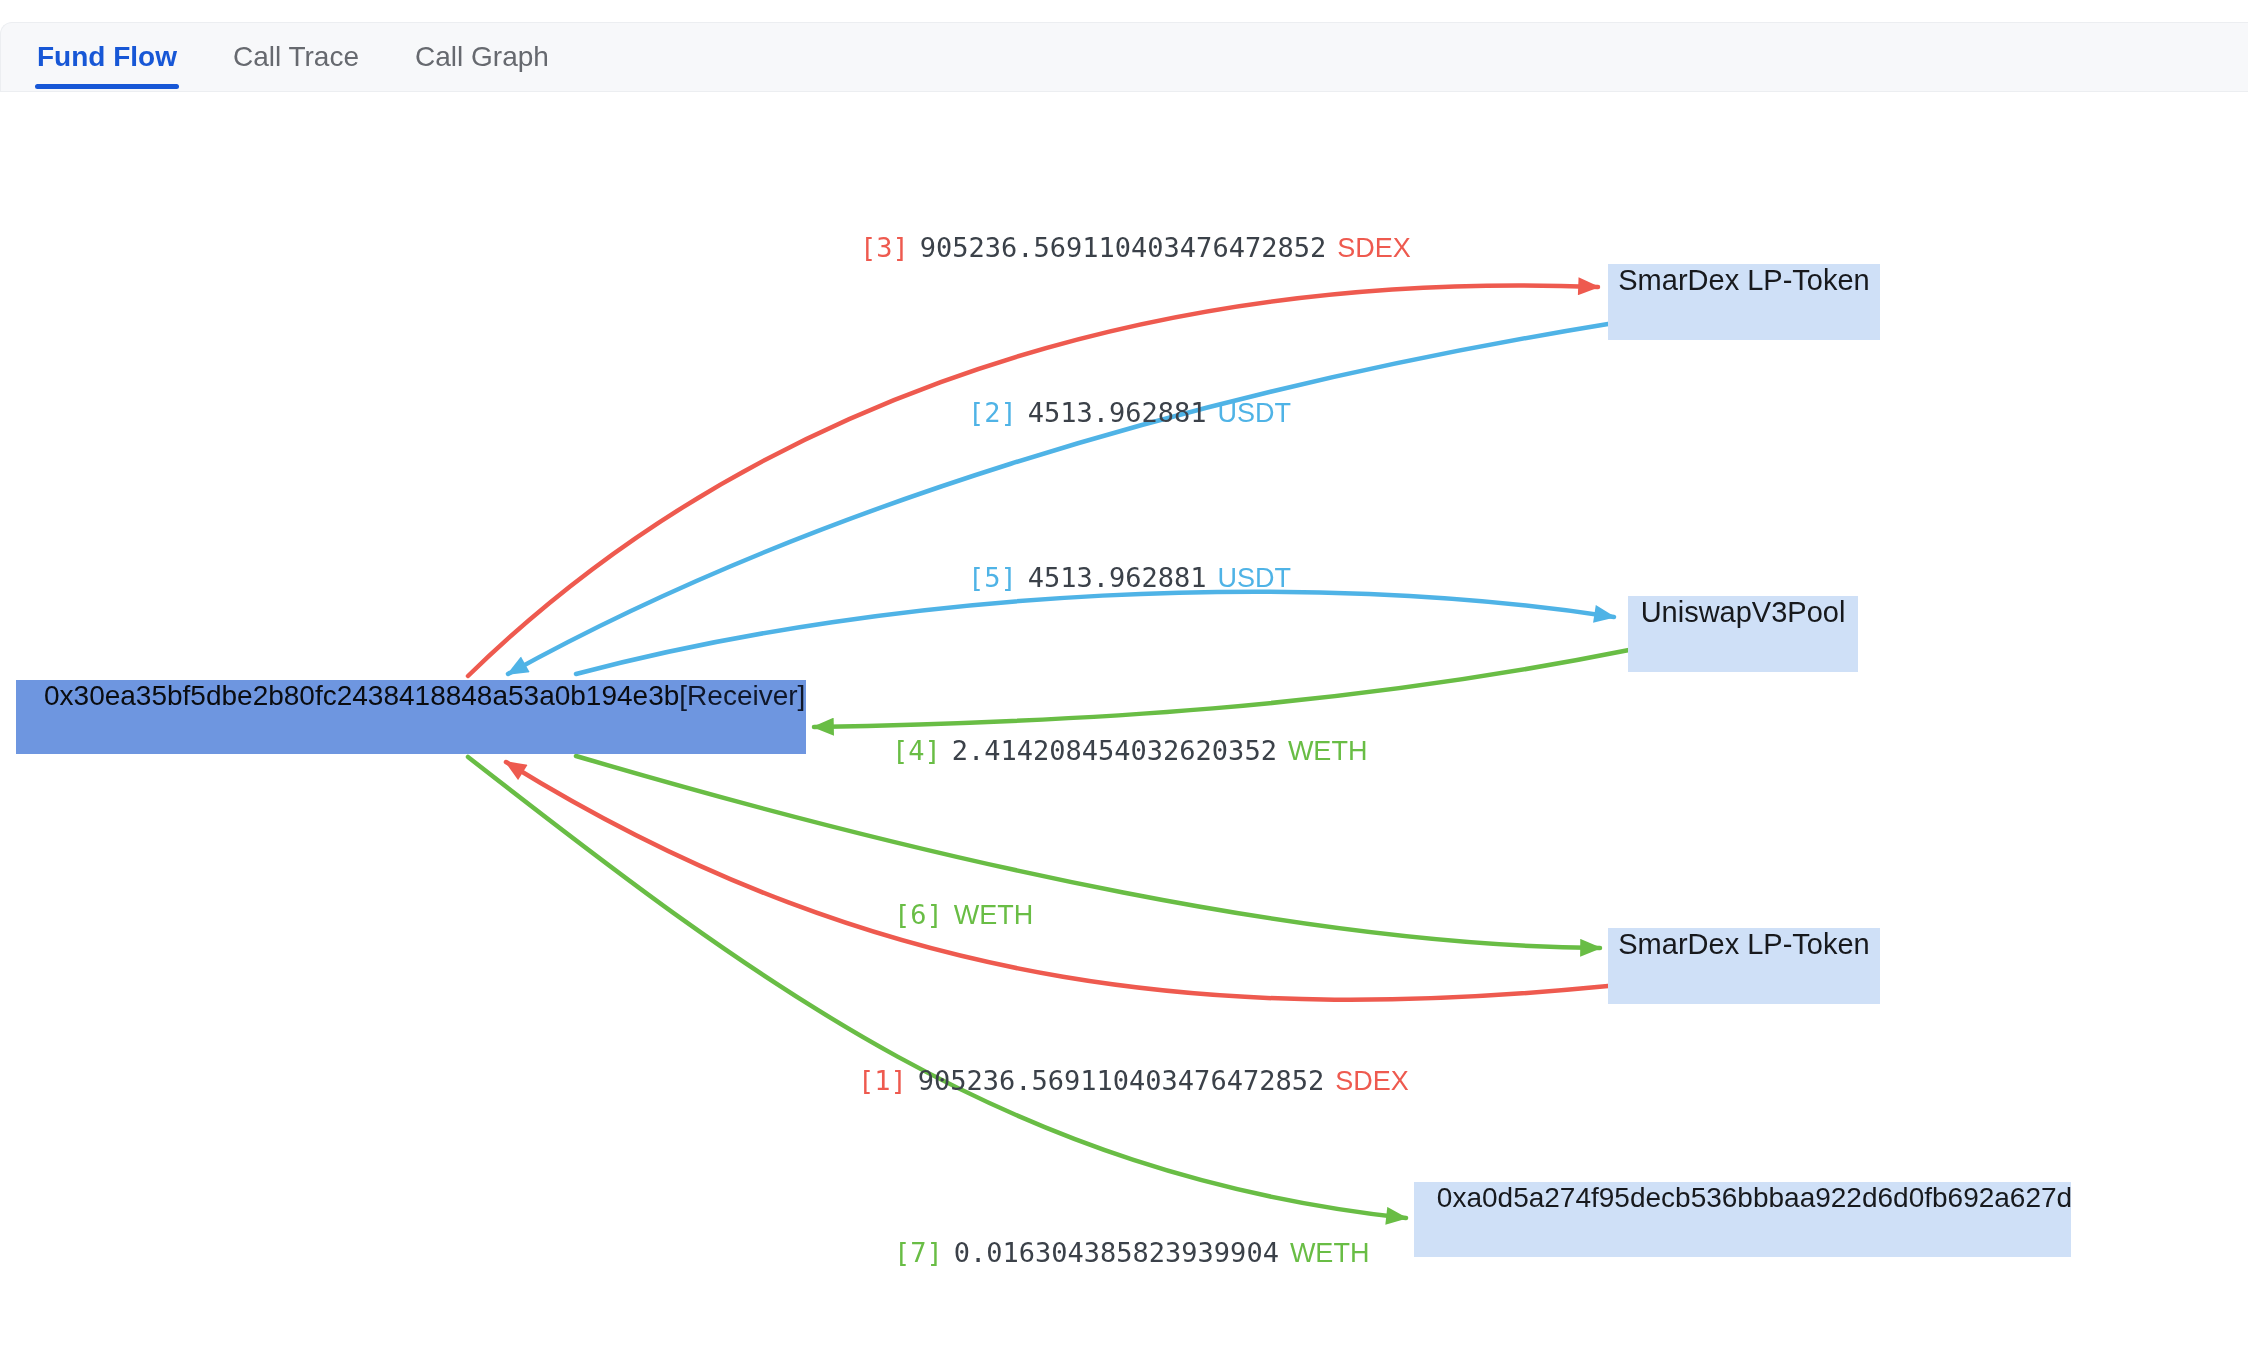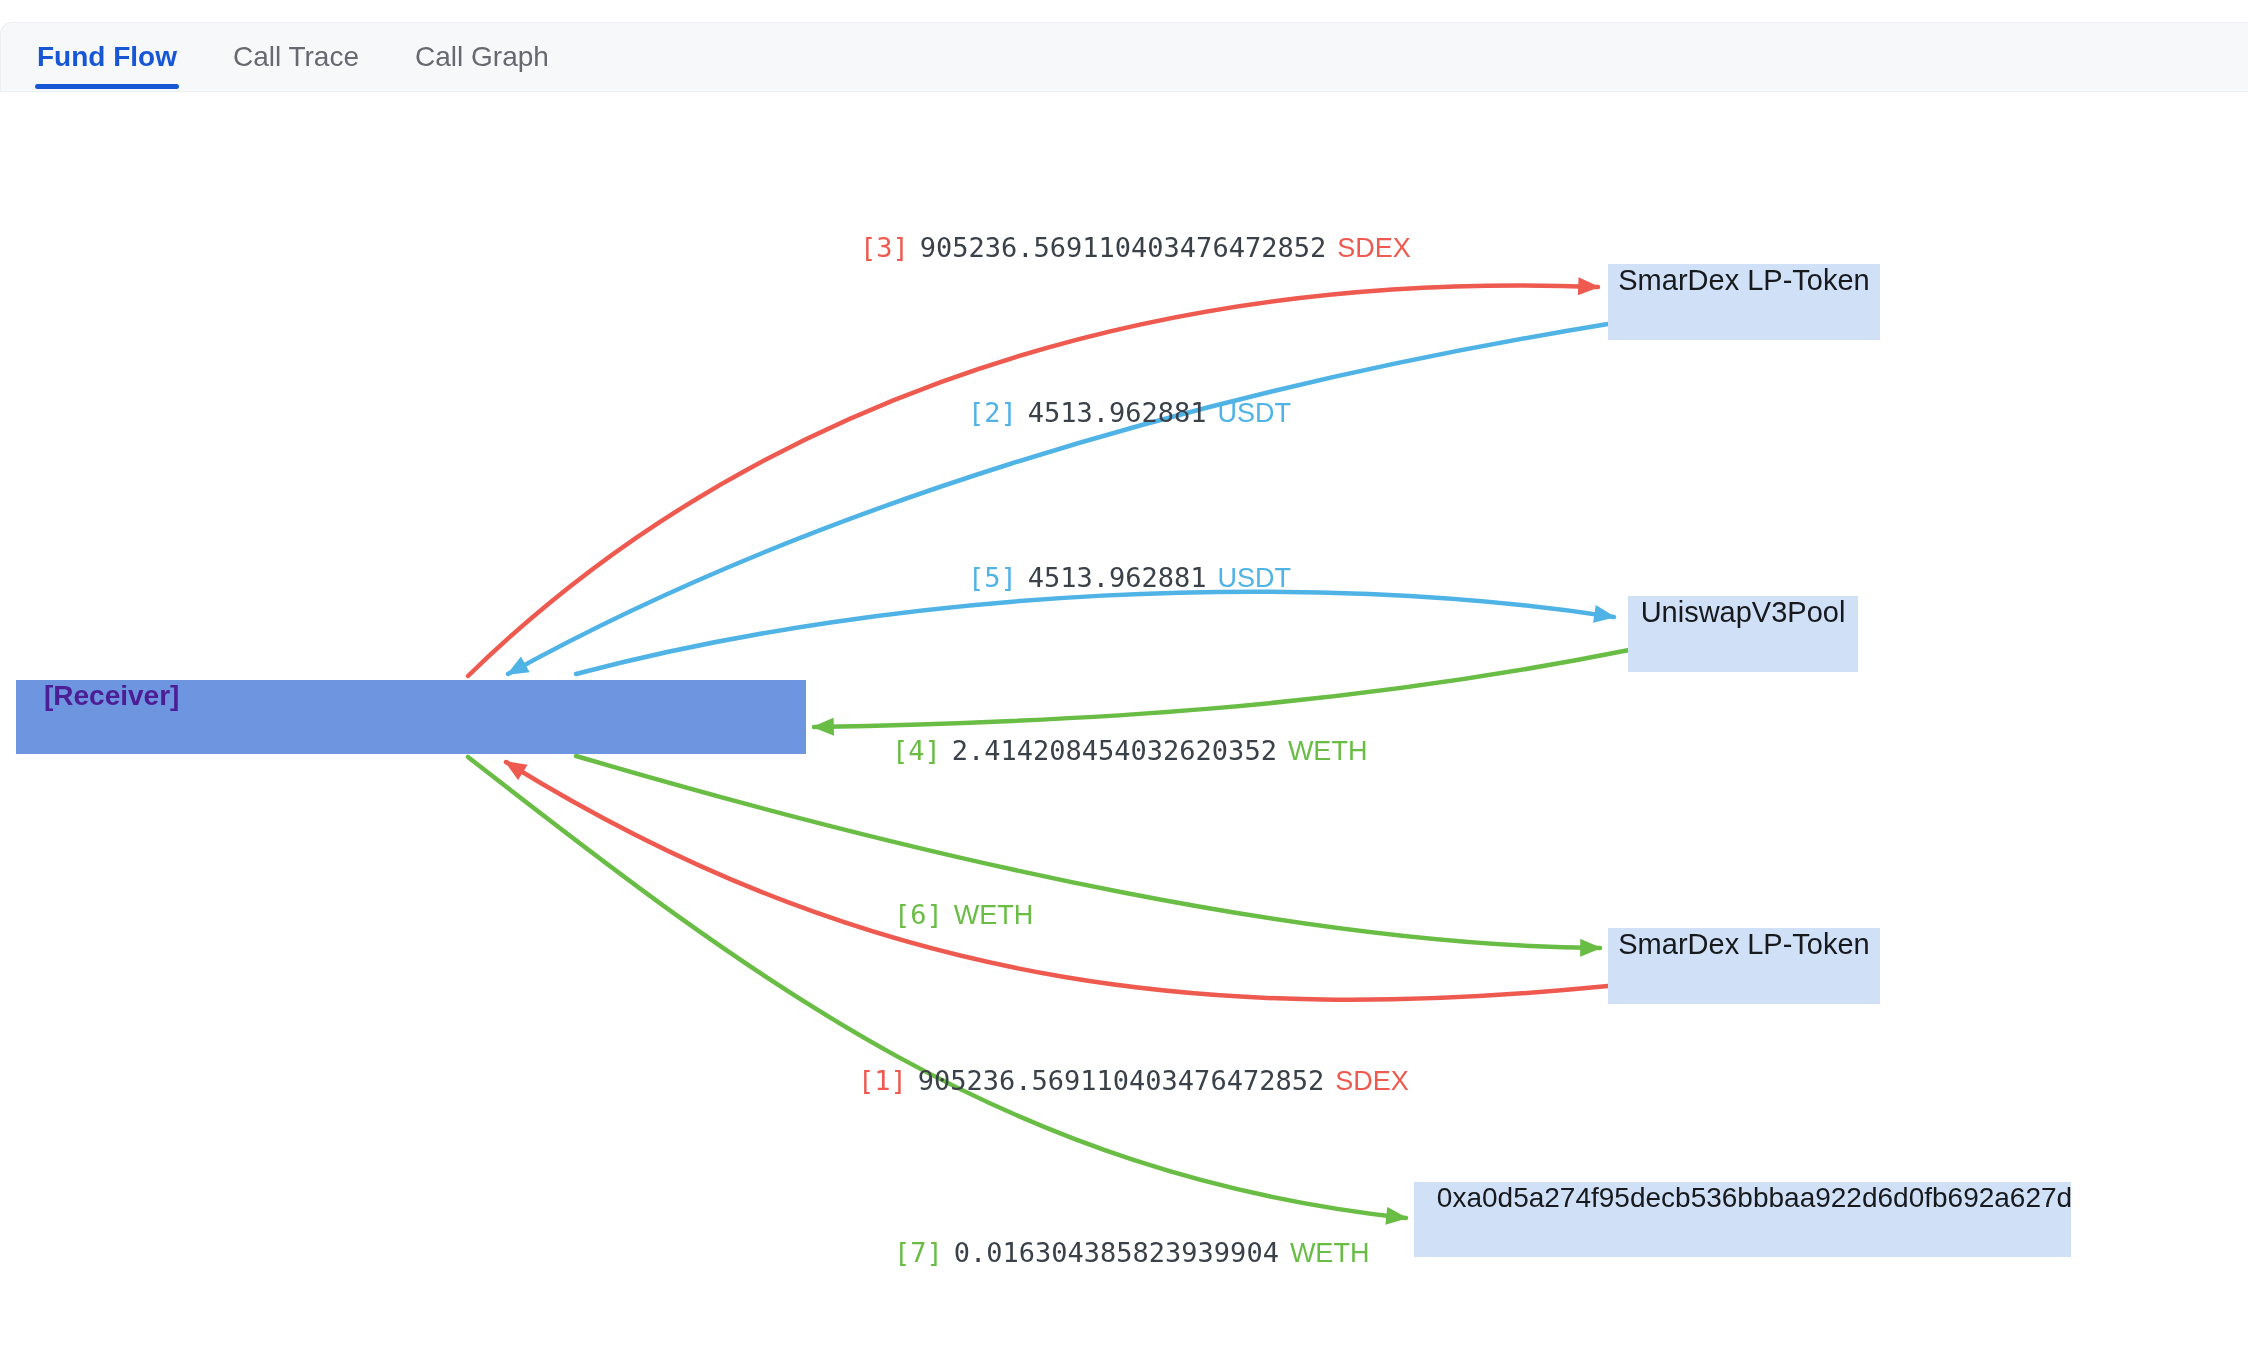--- a/index.html
+++ b/index.html
@@ -38,21 +38,21 @@
     background:var(--node-fill,#cfe0f7);
     font-size:29px;color:#17191d;white-space:nowrap;
     cursor:pointer;
   }
   .node.receiver{
     background:var(--receiver-fill,#6e96e0);
     justify-content:space-between;
     padding:0 20px 0 28px;font-size:28px;
   }
   .node.receiver .addr{color:#0a0c10;}
-  .node.receiver .tag{color:#4c1d95;font-weight:bold;}
+  .node.receiver .tag{color:#0f172a;}
   .node.address{font-size:28px;padding-left:24px;}
 
   .edge-label{
     position:absolute;white-space:nowrap;
     display:flex;align-items:baseline;gap:11px;
     font-size:27px;line-height:38px;cursor:pointer;
   }
   .edge-label .idx{font-family:"DejaVu Sans Mono",monospace;}
   .edge-label .amt{font-family:"DejaVu Sans Mono",monospace;color:var(--amount-text,#3b4149);}
   .edge-label .tok{font-family:"Liberation Sans",sans-serif;}
@@ -125,20 +125,21 @@
           <span class="tok" style="color: rgb(105, 189, 69);">WETH</span>
         </div>
         <div class="edge-label" style="left: 894px; top: 1142px;">
           <span class="idx" style="color: rgb(105, 189, 69);">[7]</span>
           <span class="amt">0.016304385823939904</span>
           <span class="tok" style="color: rgb(105, 189, 69);">WETH</span>
         </div>
       </div>
     <div id="nodes-layer">
         <div class="node receiver" style="left: 16px; top: 588px; width: 790px; height: 74px;">
+          <span class="addr">0x30ea35bf5dbe2b80fc2438418848a53a0b194e3b</span>
           <span class="tag">[Receiver]</span>
         </div>
         <div class="node contract" style="left: 1608px; top: 172px; width: 272px; height: 76px;">
           <span class="node-label">SmarDex LP-Token</span>
         </div>
         <div class="node contract" style="left: 1628px; top: 504px; width: 230px; height: 76px;">
           <span class="node-label">UniswapV3Pool</span>
         </div>
         <div class="node contract" style="left: 1608px; top: 836px; width: 272px; height: 76px;">
           <span class="node-label">SmarDex LP-Token</span>

